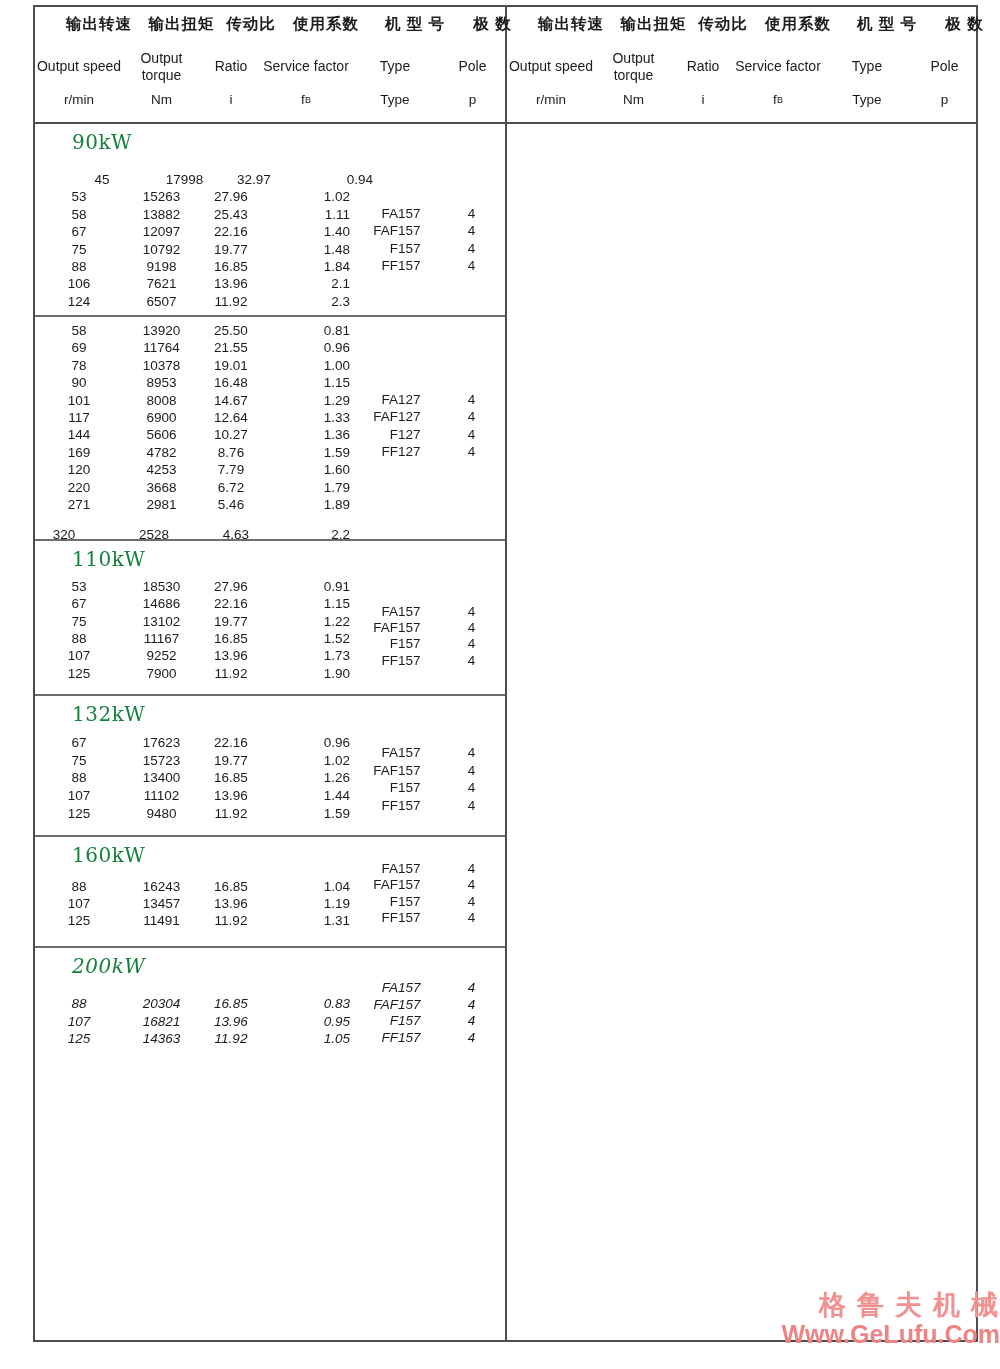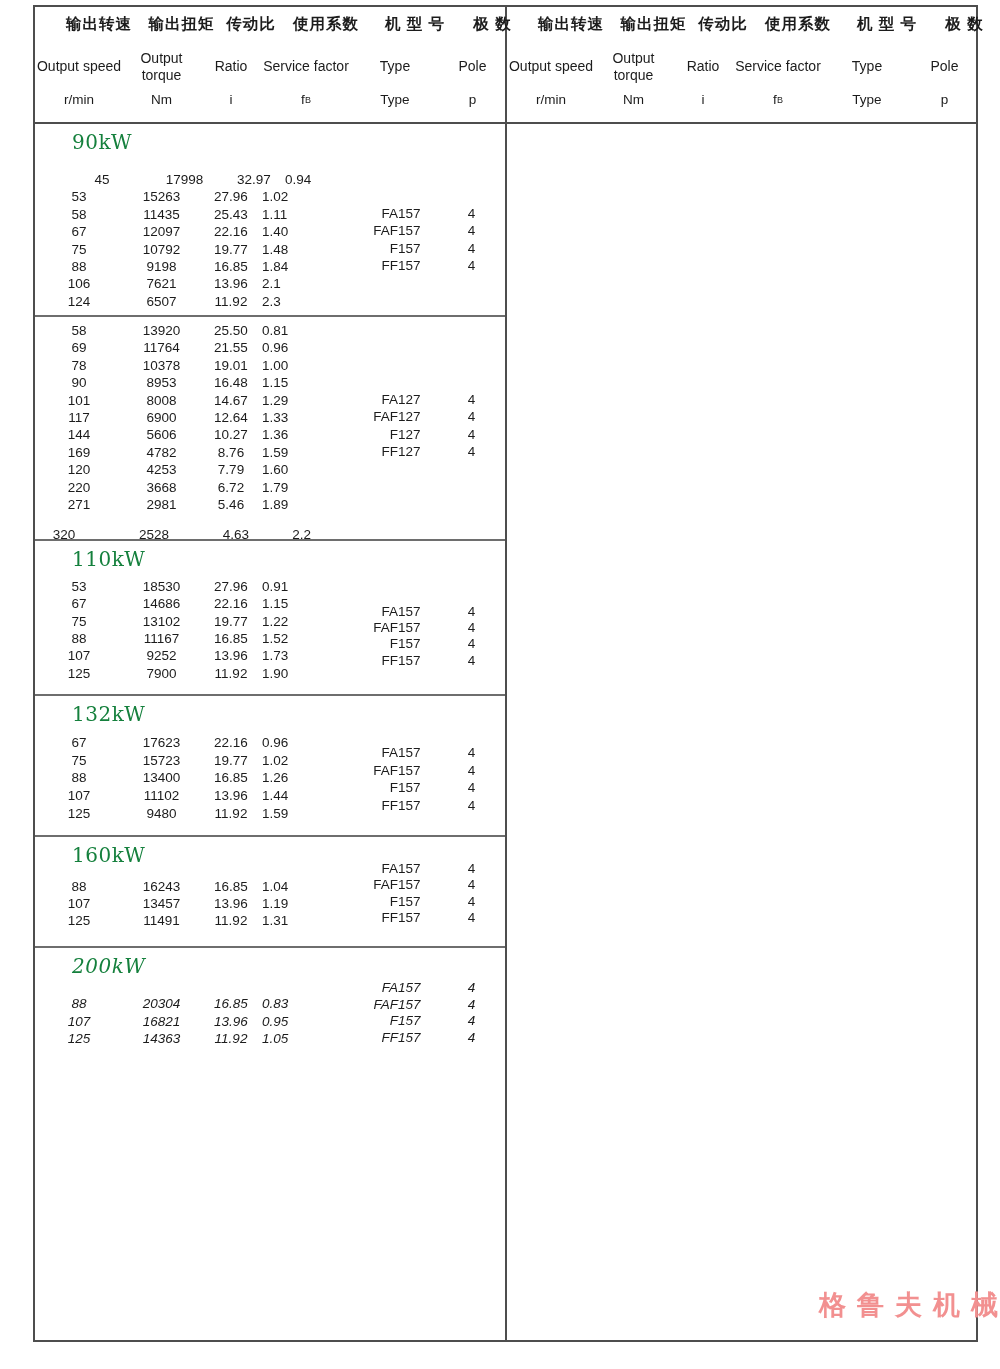--- a/index.html
+++ b/index.html
@@ -33,21 +33,21 @@
 
   .section-title{position:absolute;left:17px;top:6px;
                  font-family:"DejaVu Serif","Liberation Serif",serif;
                  font-size:20px;letter-spacing:0.5px;color:#15803d;margin-left:20px;}
 
   .drow{position:absolute;left:0;width:315px;height:17px;display:flex;
         font-size:13.5px;line-height:17px;}
   .drow .c1{width:88px;text-align:center;}
   .drow .c2{width:77px;text-align:center;}
   .drow .c3{width:62px;text-align:center;}
-  .drow .c4{width:88px;text-align:left;}
+  .drow .c4{width:88px;text-align:right;}
 
   .trow{position:absolute;left:315px;width:155px;height:17px;display:flex;
         font-size:13.5px;line-height:17px;box-sizing:border-box;padding-left:15px;}
   .trow .tprefix{width:33px;text-align:right;}
   .trow .tsize{width:40px;text-align:left;}
   .trow .tpole{flex:1;text-align:center;}
 
   
   .watermark{position:absolute;right:0px;top:1289px;text-align:right;pointer-events:none;}
   .watermark .wm-zh{font-family:"DejaVu Serif","Liberation Serif",serif;
@@ -103,21 +103,21 @@
             <div class="c4">0.94</div>
           </div>
           <div class="drow" style="top: 64.4px;">
             <div class="c1">53</div>
             <div class="c2">15263</div>
             <div class="c3">27.96</div>
             <div class="c4">1.02</div>
           </div>
           <div class="drow" style="top: 81.8px;">
             <div class="c1">58</div>
-            <div class="c2">11435</div>
+            <div class="c2">13882</div>
             <div class="c3">25.43</div>
             <div class="c4">1.11</div>
           </div>
           <div class="drow" style="top: 99.2px;">
             <div class="c1">67</div>
             <div class="c2">12097</div>
             <div class="c3">22.16</div>
             <div class="c4">1.40</div>
           </div>
           <div class="drow" style="top: 116.6px;">
@@ -487,13 +487,14 @@
           <div class="en">Pole</div>
           <div class="unit">p</div>
         </div>
       </div>
     <div class="half-body"></div>
   </div>
 </div>
 
 <div class="watermark">
   <div class="wm-zh">格鲁夫机械</div>
+  <div class="wm-url">Www.GeLufu.Com</div>
 </div>
 
 </body></html>

